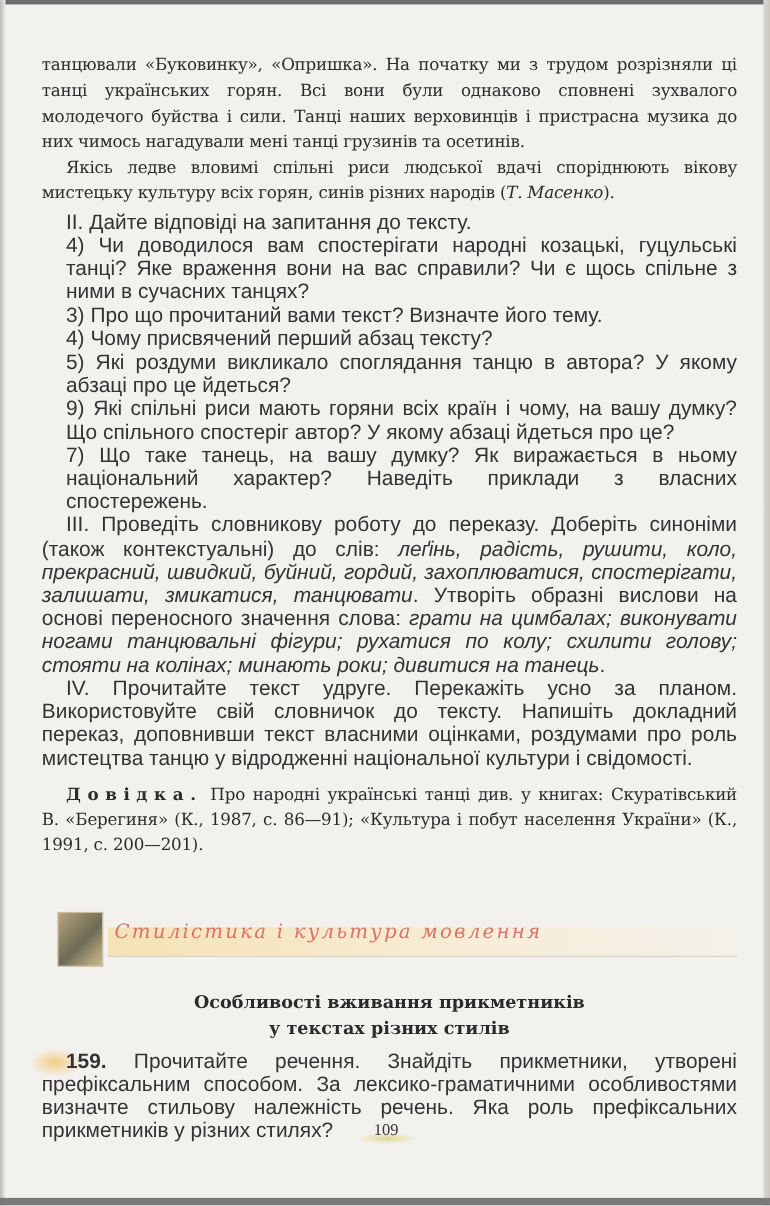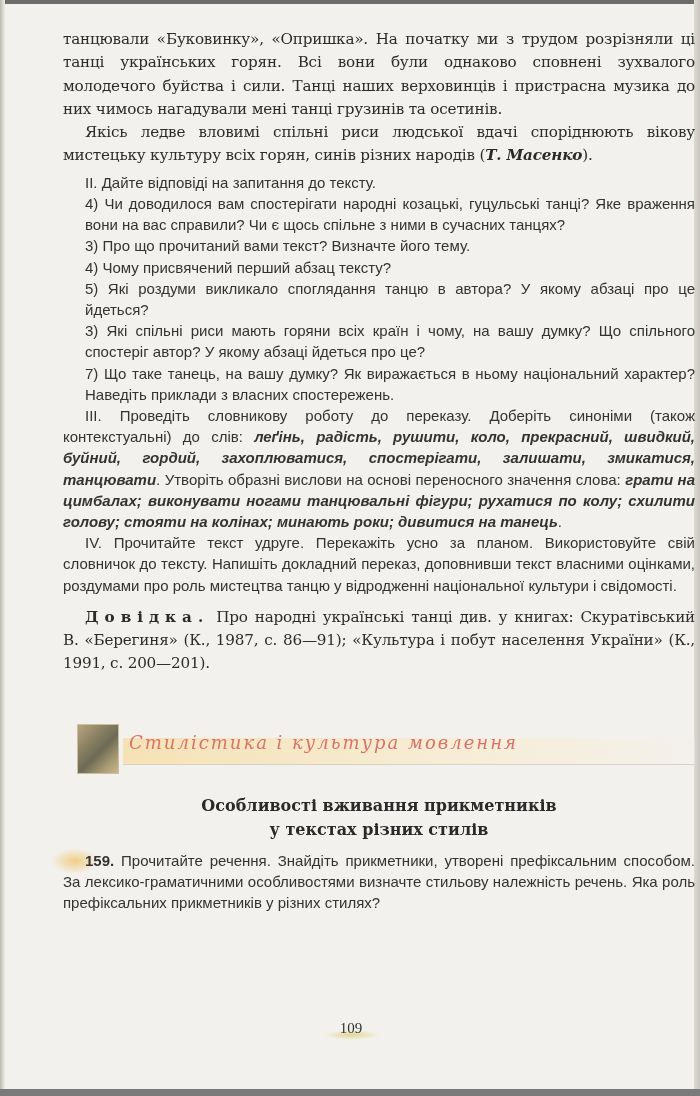--- a/index.html
+++ b/index.html
@@ -6,31 +6,30 @@
     body {
       width:700px; height:1096px; overflow:hidden;
       background:#f3f1ee;
       position:relative;
     }
     .top-edge { position:absolute; left:0; top:0; width:700px; height:4px; background:#6b6b6b; }
     .bottom-edge { position:absolute; left:0; bottom:0; width:700px; height:7px; background:#7a7a7a; }
     .right-edge { position:absolute; right:0; top:0; width:6px; height:1096px; background:linear-gradient(to right,#ddd9d3,#c9c5bf); }
     .left-edge { position:absolute; left:0; top:0; width:5px; height:1096px; background:linear-gradient(to right,#bdb9b2,#eeebe6); }
     .page {
-      position:absolute; left:38px; top:28px; width:632px;
+      position:absolute; left:38px; top:48px; width:632px;
       color:#2b2b2b;
-      margin-left:25px;
     }
     .serif { font-family:"DejaVu Serif","Liberation Serif",serif; font-size:15.2px; line-height:23.3px; letter-spacing:-0.2px; }
-    .sans { font-family:"Liberation Sans","DejaVu Sans",sans-serif; font-size:15px; line-height:21.2px; color:#333; }
+    .sans { font-family:"Liberation Sans","DejaVu Sans",sans-serif; font-size:19px; line-height:21.2px; color:#333; }
     p { margin:0; text-align:justify; }
     .indent { text-indent:22px; }
     .sans-block { padding-left:22px; }
     .sans-block p { text-align:justify; }
-    i { font-style:italic;font-weight:bold; }
+    i { font-style:italic; }
     .spaced { letter-spacing:6px; font-weight:bold; }
     .num { font-weight:bold; font-family:"Liberation Sans",sans-serif; }
     .task {
       position:relative; margin-top:14px;
     }
     .task .blob {
       position:absolute; left:-12px; top:-2px; width:48px; height:26px;
       border-radius:50%;
       background:radial-gradient(ellipse at center, rgba(230,225,120,0.75), rgba(240,235,160,0) 70%);
     }
@@ -83,21 +82,21 @@
 
   <p class="serif">танцювали «Буковинку», «Опришка». На початку ми з трудом розрізняли ці танці українських горян. Всі вони були однаково сповнені зухвалого молодечого буйства і сили. Танці наших верховинців і пристрасна музика до них чимось нагадували мені танці грузинів та осетинів.</p>
   <p class="serif indent"><span>Якісь ледве вловимі спільні риси людської вдачі споріднюють вікову мистецьку культуру всіх горян, синів різних народів (</span><i>Т. Масенко</i><span>).</span></p>
 
   <div class="sans sans-block" style="margin-top:4px;">
     <p>ІІ. Дайте відповіді на запитання до тексту.</p>
     <p>4) Чи доводилося вам спостерігати народні козацькі, гуцульські танці? Яке враження вони на вас справили? Чи є щось спільне з ними в сучасних танцях?</p>
     <p>3) Про що прочитаний вами текст? Визначте його тему.</p>
     <p>4) Чому присвячений перший абзац тексту?</p>
     <p>5) Які роздуми викликало споглядання танцю в автора? У якому абзаці про це йдеться?</p>
-    <p>3) Які спільні риси мають горяни всіх країн і чому, на вашу думку? Що спільного спостеріг автор? У якому абзаці йдеться про це?</p>
+    <p>9) Які спільні риси мають горяни всіх країн і чому, на вашу думку? Що спільного спостеріг автор? У якому абзаці йдеться про це?</p>
     <p>7) Що таке танець, на вашу думку? Як виражається в ньому національний характер? Наведіть приклади з власних спостережень.</p>
   </div>
 
   <p class="sans indent"><span>ІІІ. Проведіть словникову роботу до переказу. Доберіть синоніми (також контекстуальні) до слів: </span><i>леґінь, радість, рушити, коло, прекрасний, швидкий, буйний, гордий, захоплюватися, спостерігати, залишати, змикатися, танцювати</i><span>. Утворіть образні вислови на основі переносного значення слова: </span><i>грати на цимбалах; виконувати ногами танцювальні фігури; рухатися по колу; схилити голову; стояти на колінах; минають роки; дивитися на танець</i><span>.</span></p>
 
   <p class="sans indent">IV. Прочитайте текст удруге. Перекажіть усно за планом. Використовуйте свій словничок до тексту. Напишіть докладний переказ, доповнивши текст власними оцінками, роздумами про роль мистецтва танцю у відродженні національної культури і свідомості.</p>
 
   <p class="serif indent" style="margin-top:10px;"><span class="spaced">Довідка.</span><span> Про народні українські танці див. у книгах: Скуратівський В. «Берегиня» (К., 1987, с. 86—91); «Культура і побут населення України» (К., 1991, с. 200—201).</span></p>
 
 

